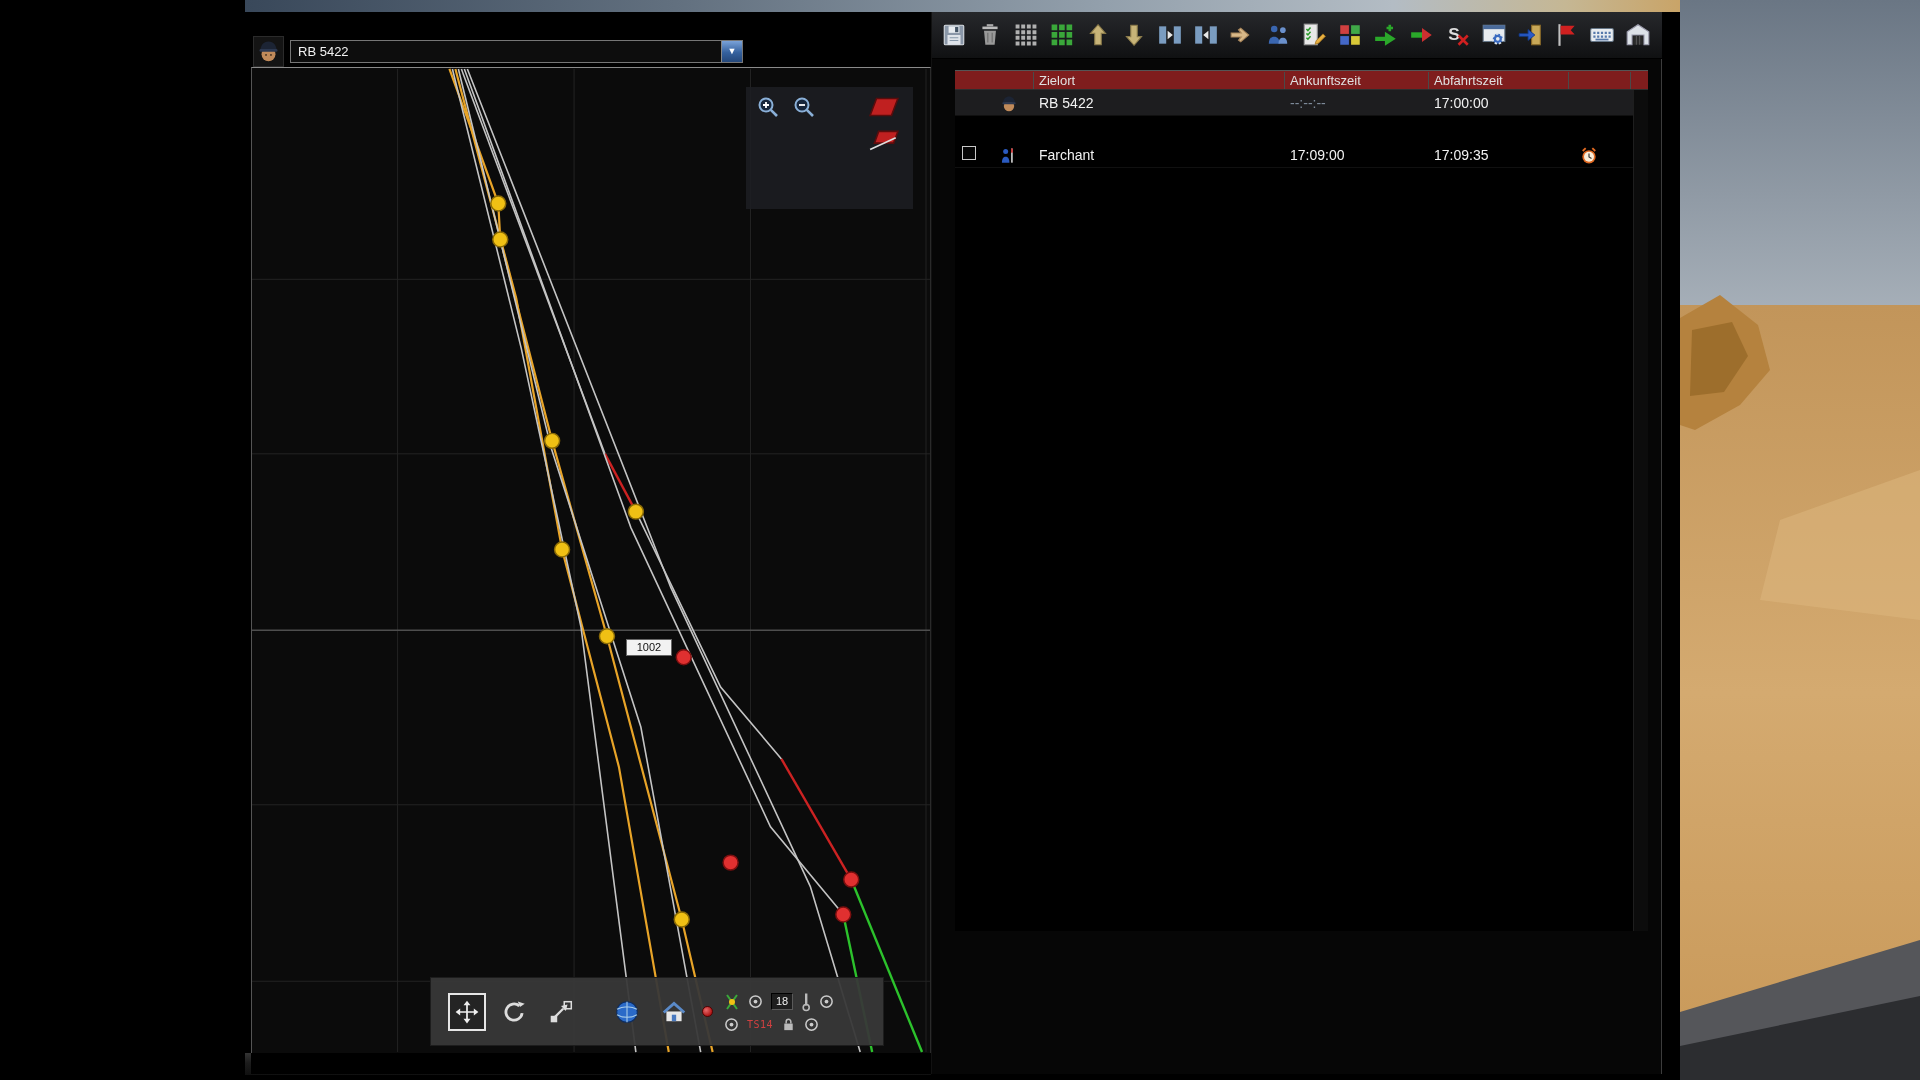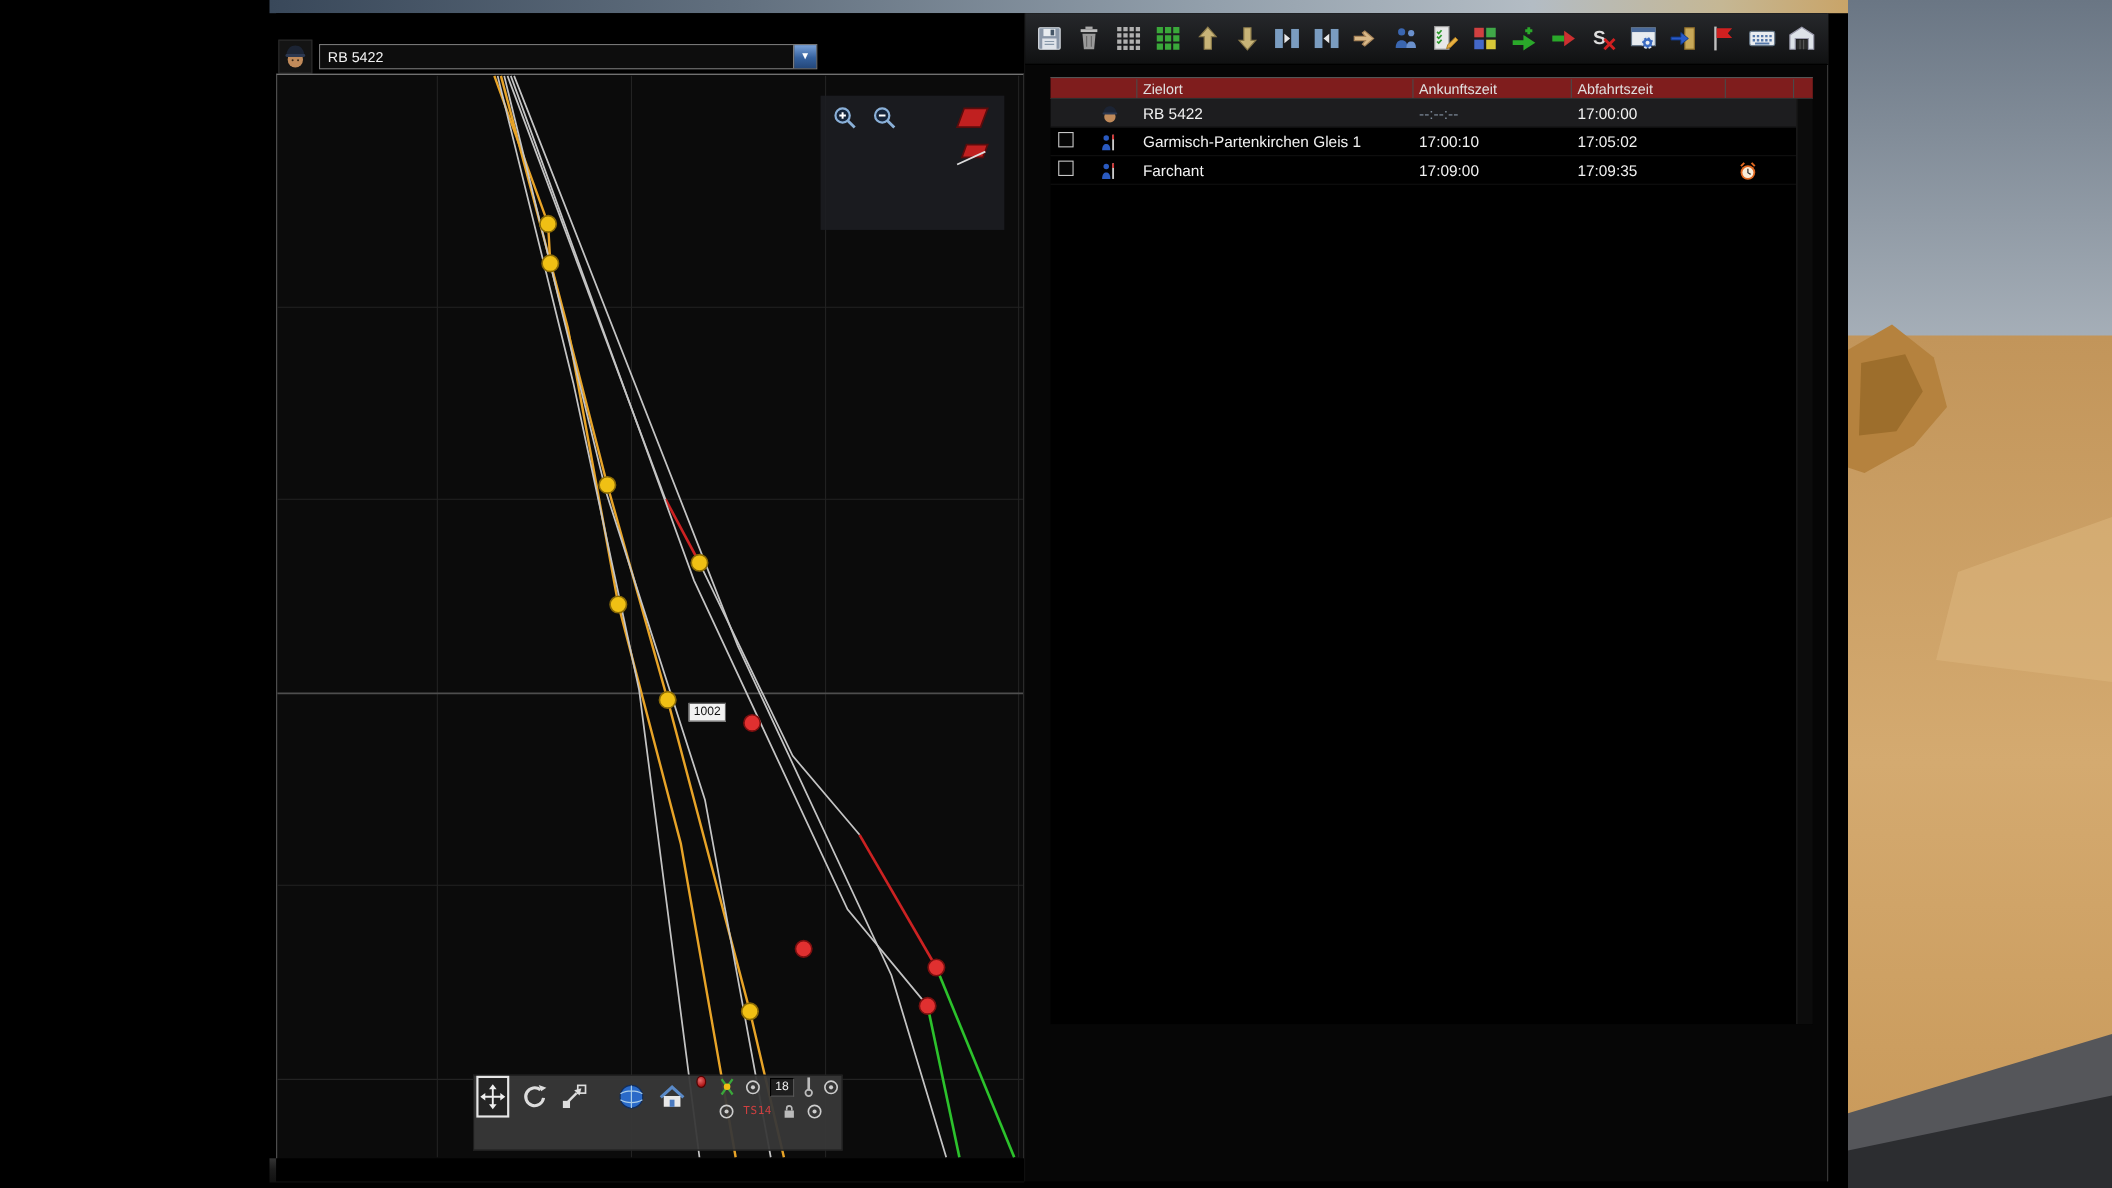--- a/index.html
+++ b/index.html
@@ -18,33 +18,33 @@
   .map-panel{position:absolute;left:251px;top:12px;width:680px;height:1062px;background:#000}
   .driver-badge{position:absolute;left:2px;top:24px;width:31px;height:31px;background:#141414;border:1px solid #2b2b2b}
   .driver-badge svg{width:27px;height:27px;margin:1px}
   .train-select{position:absolute;left:39px;top:28px;width:453px;height:23px;background:#0d0d0d;
     border:1px solid #767676;font-size:13px;line-height:21px;padding-left:7px;color:#f2f2f2;cursor:pointer}
   .dd-btn{position:absolute;right:0;top:0;width:21px;height:21px;text-align:center;line-height:21px;
     font-size:9px;color:#fff;background:linear-gradient(180deg,#7aa2d8,#35619e 55%,#24477a);border-left:1px solid #888;cursor:pointer}
   .map-view{position:absolute;left:0;top:55px;width:680px;height:986px;background:#0b0b0b;
     border-top:1px solid #8a8a8a;border-left:1px solid #555;border-right:1px solid #2a2a2a}
   #track-svg{position:absolute;left:0;top:0;width:678px;height:985px}
-  .block-label{position:absolute;left:374px;top:571px;width:34px;height:17px;background:#f2f2f2;
+  .block-label{position:absolute;left:374px;top:571px;width:46px;height:17px;background:#f2f2f2;
     border:1px solid #666;color:#111;font-size:11px;text-align:center;line-height:15px}
 
   
   .zoom-panel{position:absolute;left:494px;top:19px;width:167px;height:122px;background:rgba(28,30,34,.88)}
   .zbtn{position:absolute;top:8px;width:24px;height:24px;cursor:pointer}
   .zbtn.z1{left:10px}.zbtn.z2{left:46px}
   .rtog{position:absolute;left:122px;width:32px;height:24px;cursor:pointer}
   .rtog.r1{top:8px}.rtog.r2{top:42px}
 
   
-  .map-toolbar{position:absolute;left:178px;top:909px;width:336px;height:69px;
-    background:rgba(56,56,56,.95);border:1px solid #1d1d1d;display:flex;padding:0 2px;gap:9px}
+  .map-toolbar{position:absolute;left:178px;top:909px;width:454px;height:69px;
+    background:rgba(56,56,56,.95);border:1px solid #1d1d1d;display:flex;align-items:center;padding:0 17px;gap:9px}
   .mtb-btn{width:38px;height:38px;display:flex;align-items:center;justify-content:center;cursor:pointer}
   .mtb-btn svg{width:26px;height:26px}
   .mtb-btn.raised{background:#242424;border:2px solid #e6e6e6}
   .mtb-sep{width:10px;height:1px}
   .red-dot{width:11px;height:11px;border-radius:50%;
     background:radial-gradient(circle at 35% 35%,#e86a6a,#b01818 70%);border:1px solid #500}
   .mtb-cluster{display:flex;flex-direction:column;gap:5px;margin-left:2px}
   .mtb-row{display:flex;align-items:center;gap:8px}
   .mi{display:flex;align-items:center;justify-content:center}
   .mini-box{background:#1e1e1e;border:1px solid #000;border-right-color:#5a5a5a;border-bottom-color:#5a5a5a;
@@ -445,32 +445,20 @@
         <span class="cell-icon"><svg viewBox="0 0 24 24">
               <circle cx="12" cy="14.5" r="6.2" fill="#c08a5a"></circle>
               <path d="M4.8 10.5c.4-5 3.6-7.5 7.2-7.5s6.8 2.5 7.2 7.5z" fill="#1c2434"></path>
               <rect x="4" y="9.8" width="16" height="2.4" rx="1.2" fill="#2c3850"></rect>
             </svg></span>
         <span class="c-ziel">RB 5422</span>
         <span class="c-ank dim">--:--:--</span>
         <span class="c-abf">17:00:00</span>
       </div>
 
-      <div class="trow r1">
-        <span class="cb"></span>
-        <span class="cell-icon"><svg viewBox="0 0 24 24">
-              <rect x="14.5" y="3" width="2" height="17" fill="#ccc"></rect>
-              <rect x="14.5" y="3" width="2" height="5" fill="#d03030"></rect>
-              <circle cx="8" cy="6.5" r="3" fill="#2a5ac0"></circle>
-              <path d="M3.5 20c0-5 2-7 4.5-7s4.5 2 4.5 7z" fill="#2a5ac0"></path>
-            </svg></span>
-        <span class="c-ziel">Garmisch-Partenkirchen Gleis 1</span>
-        <span class="c-ank">17:00:10</span>
-        <span class="c-abf">17:05:02</span>
-      </div>
 
       <div class="trow r2">
         <span class="cb"></span>
         <span class="cell-icon"><svg viewBox="0 0 24 24">
               <rect x="14.5" y="3" width="2" height="17" fill="#ccc"></rect>
               <rect x="14.5" y="3" width="2" height="5" fill="#d03030"></rect>
               <circle cx="8" cy="6.5" r="3" fill="#2a5ac0"></circle>
               <path d="M3.5 20c0-5 2-7 4.5-7s4.5 2 4.5 7z" fill="#2a5ac0"></path>
             </svg></span>
         <span class="c-ziel">Farchant</span>

